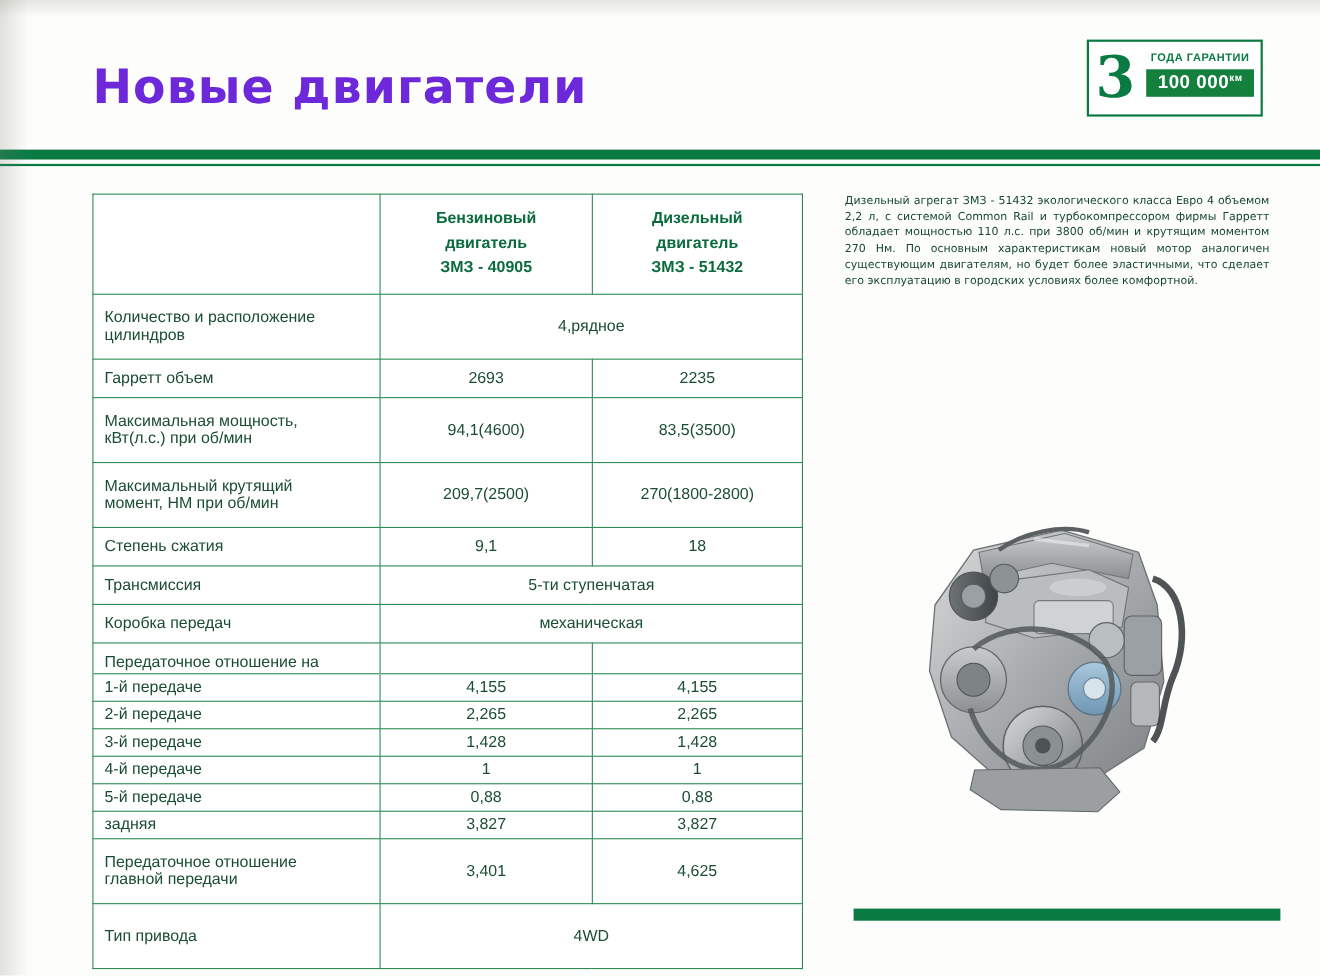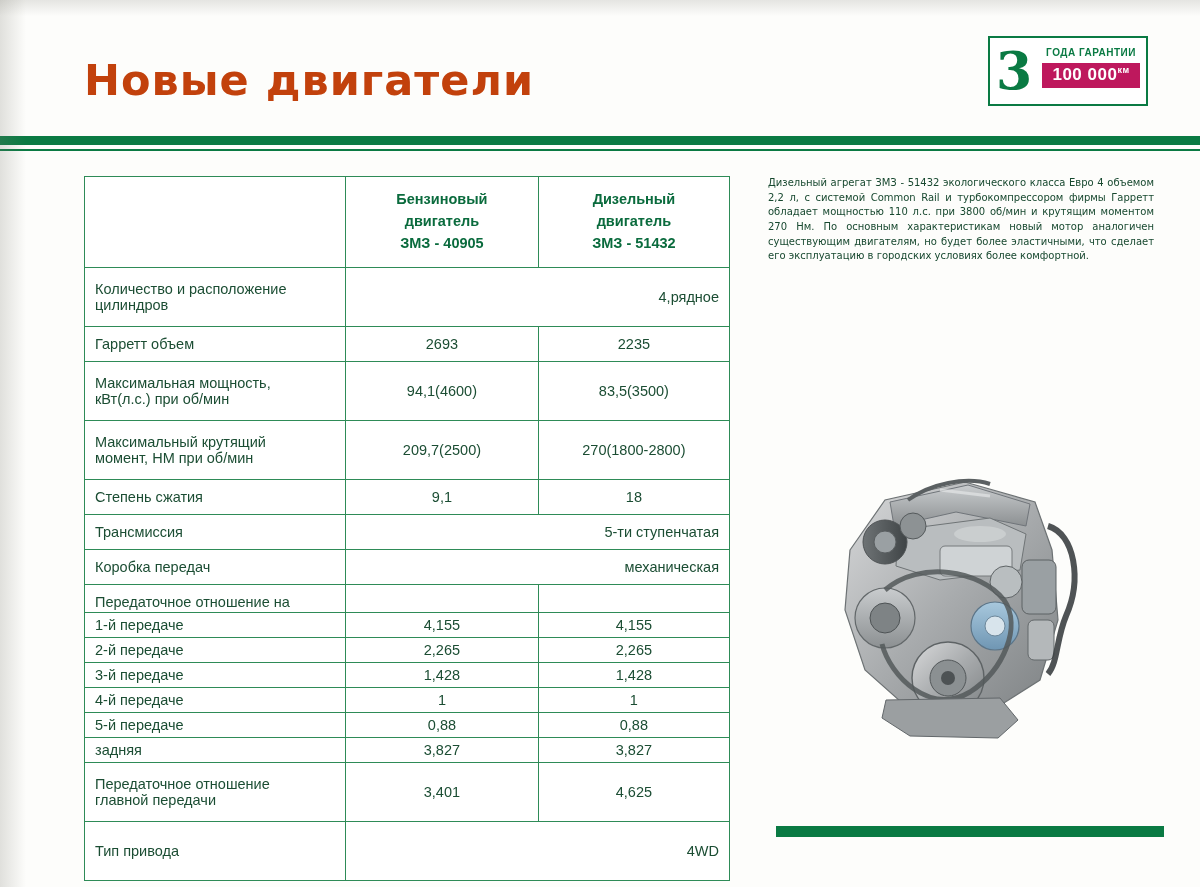--- a/index.html
+++ b/index.html
@@ -27,21 +27,21 @@
     left: 0; right: 0; top: 0;
     height: 140px;
   }
   .page-title {
     position: absolute;
     left: 84px;
     top: 55px;
     font-size: 43px;
     font-weight: bold;
     letter-spacing: 1px;
-    color: #c2410c;
+    color: #6d28d9;
     font-family: "DejaVu Sans", sans-serif;
   }
   .header-rule {
     position: absolute;
     left: 0;
     top: 136px;
     width: 1200px;
     height: 9px;
     background: #0a7a43;
   }
@@ -85,21 +85,21 @@
   .warranty-years {
     font-size: 10px;
     font-weight: bold;
     letter-spacing: 0.5px;
     color: #0a7a43;
     text-align: center;
     padding-top: 3px;
   }
   .warranty-km {
     margin-top: 5px;
-    background: #be185d;
+    background: #15803d;
     color: #ffffff;
     font-size: 17px;
     font-weight: bold;
     text-align: center;
     padding: 2px 0 3px;
     letter-spacing: 0.5px;
   }
   .warranty-km .km-unit {
     font-size: 9px;
     vertical-align: super;
@@ -129,21 +129,21 @@
     font-weight: bold;
     font-size: 14.5px;
     line-height: 1.5;
     height: 72px;
     color: #0a6b3d;
   }
   .spec-table thead th.blank { border-left: 1px solid #2e8b57; }
   .row-tall td { height: 40px; }
   .gear-row td { padding-top: 4px; padding-bottom: 4px; }
   .sub-head td { border-bottom: none; padding-bottom: 2px; }
-  .span2 { text-align: right; }
+  .span2 { text-align: center; }
   .nbr-top { border-top: none; }
 
   
   .desc {
     position: absolute;
     left: 768px;
     top: 176px;
     width: 386px;
     font-size: 10px;
     line-height: 1.47;

